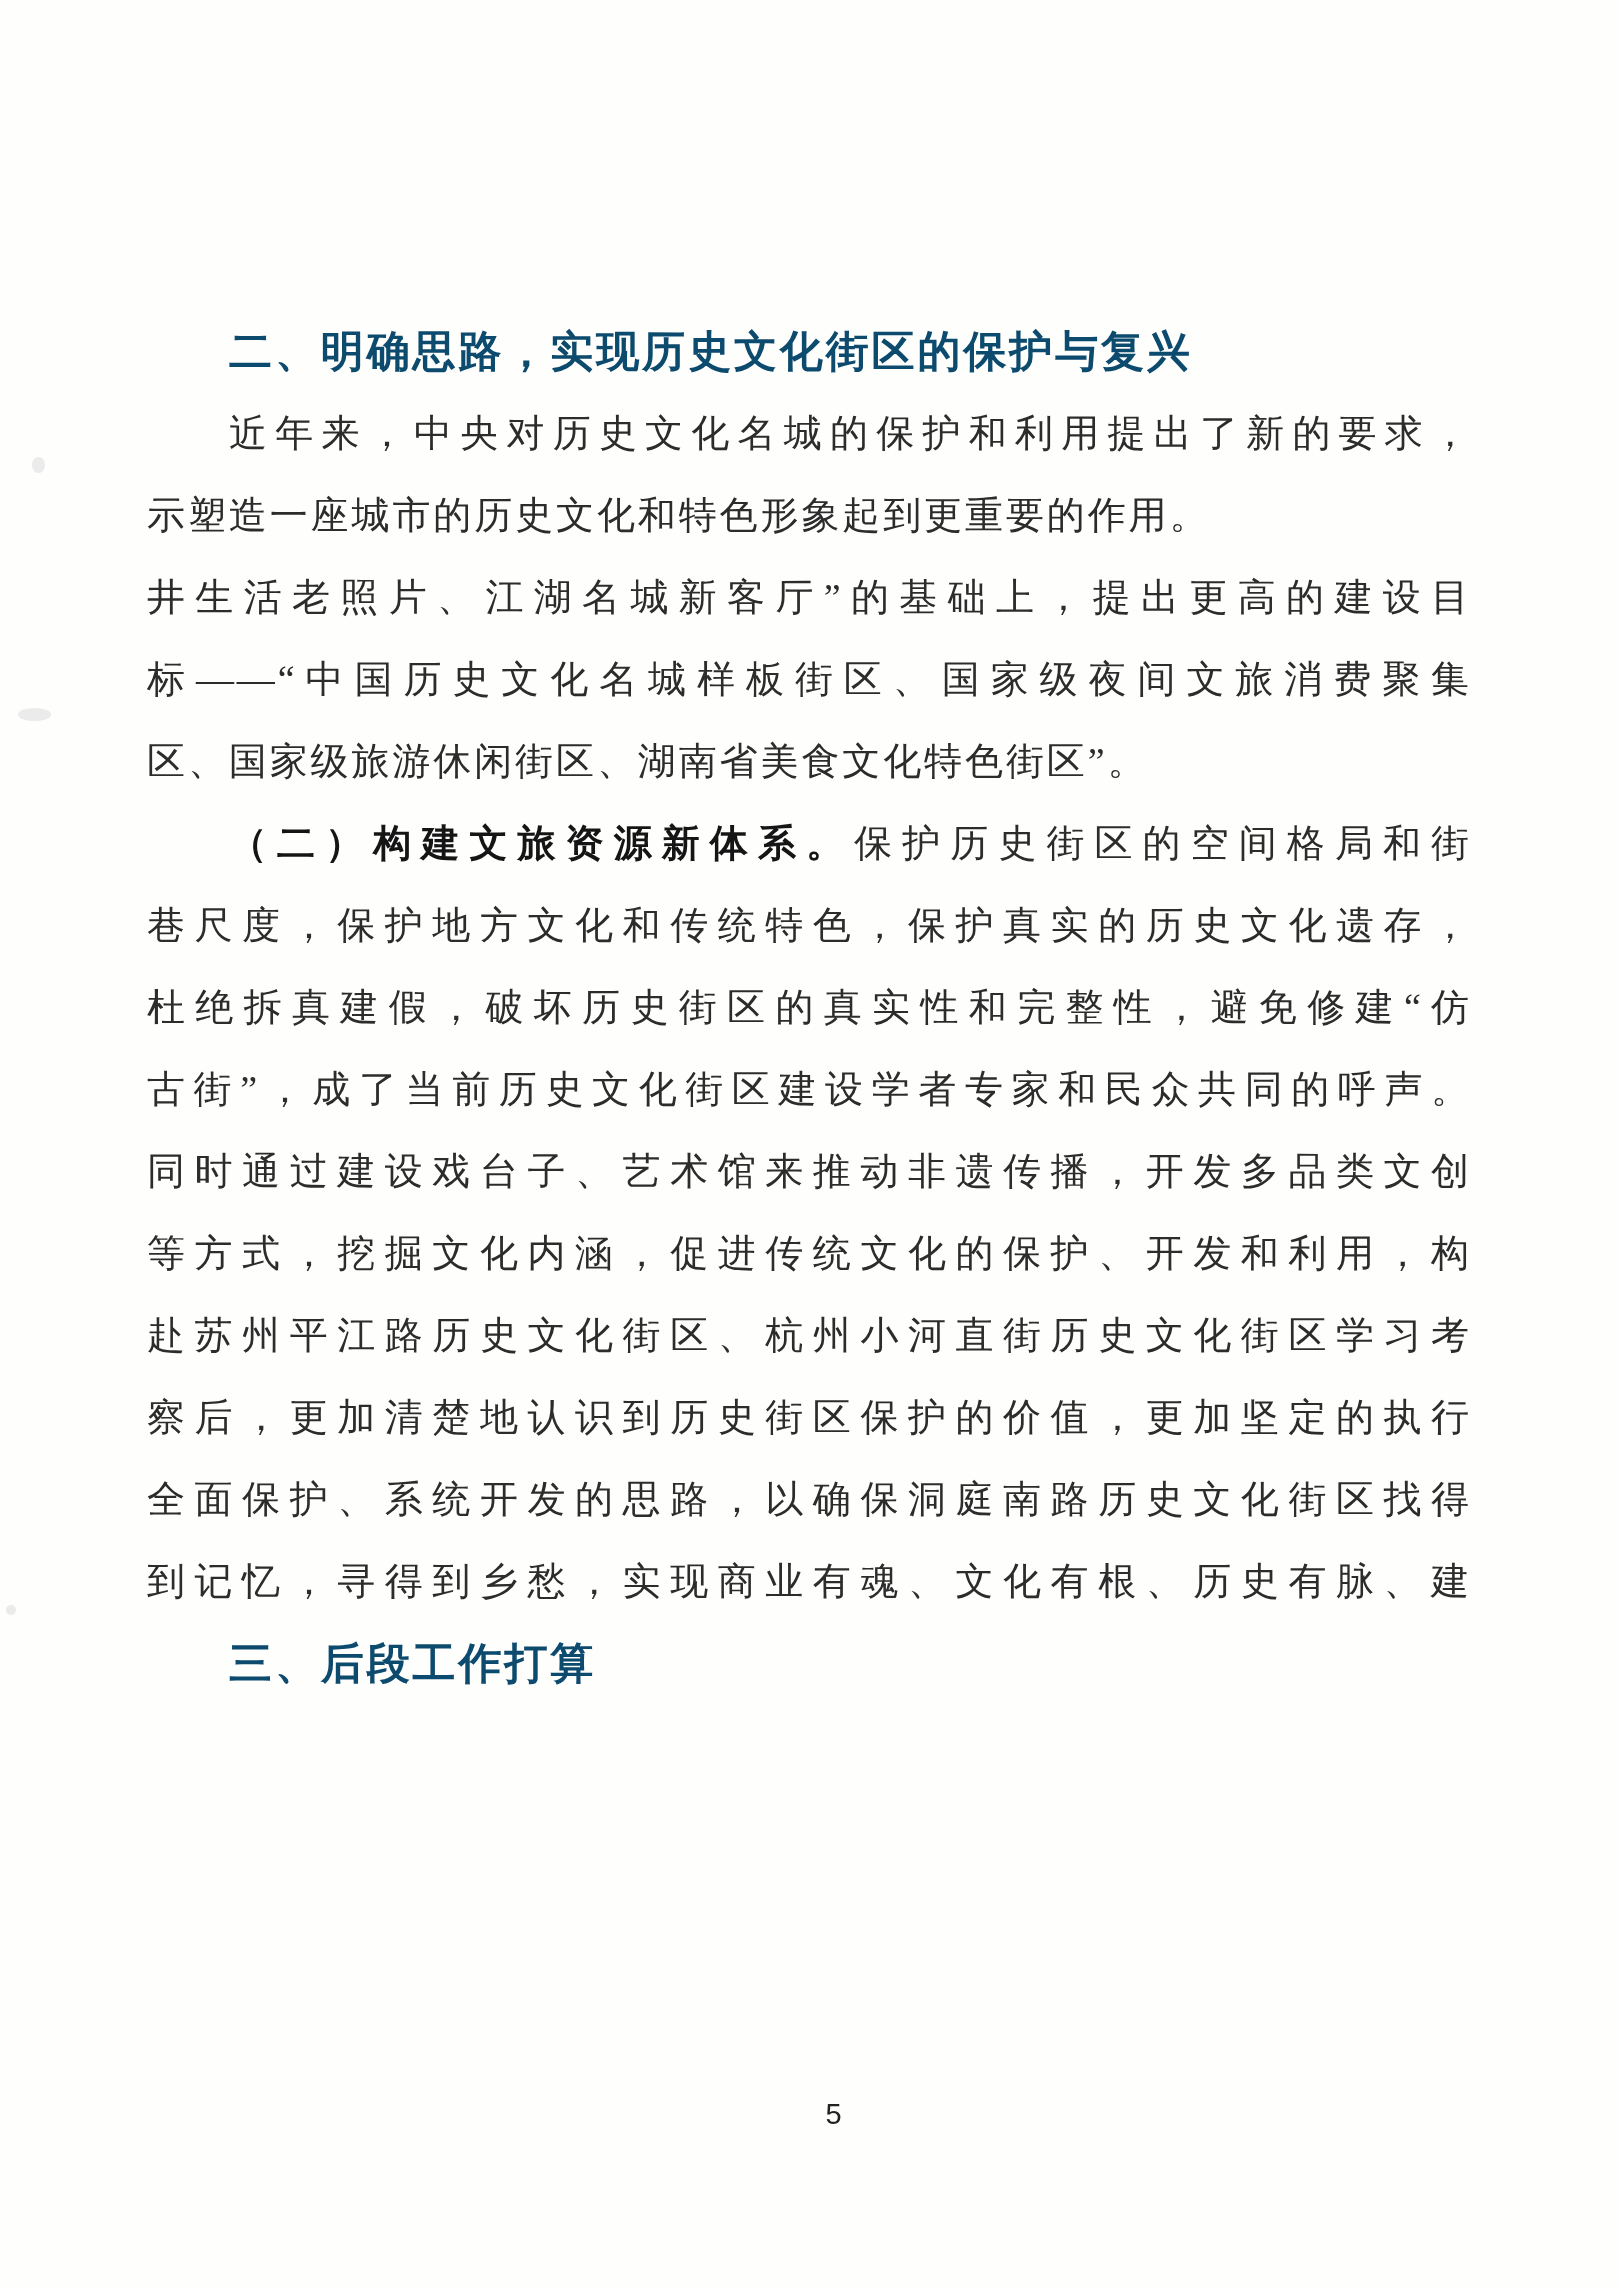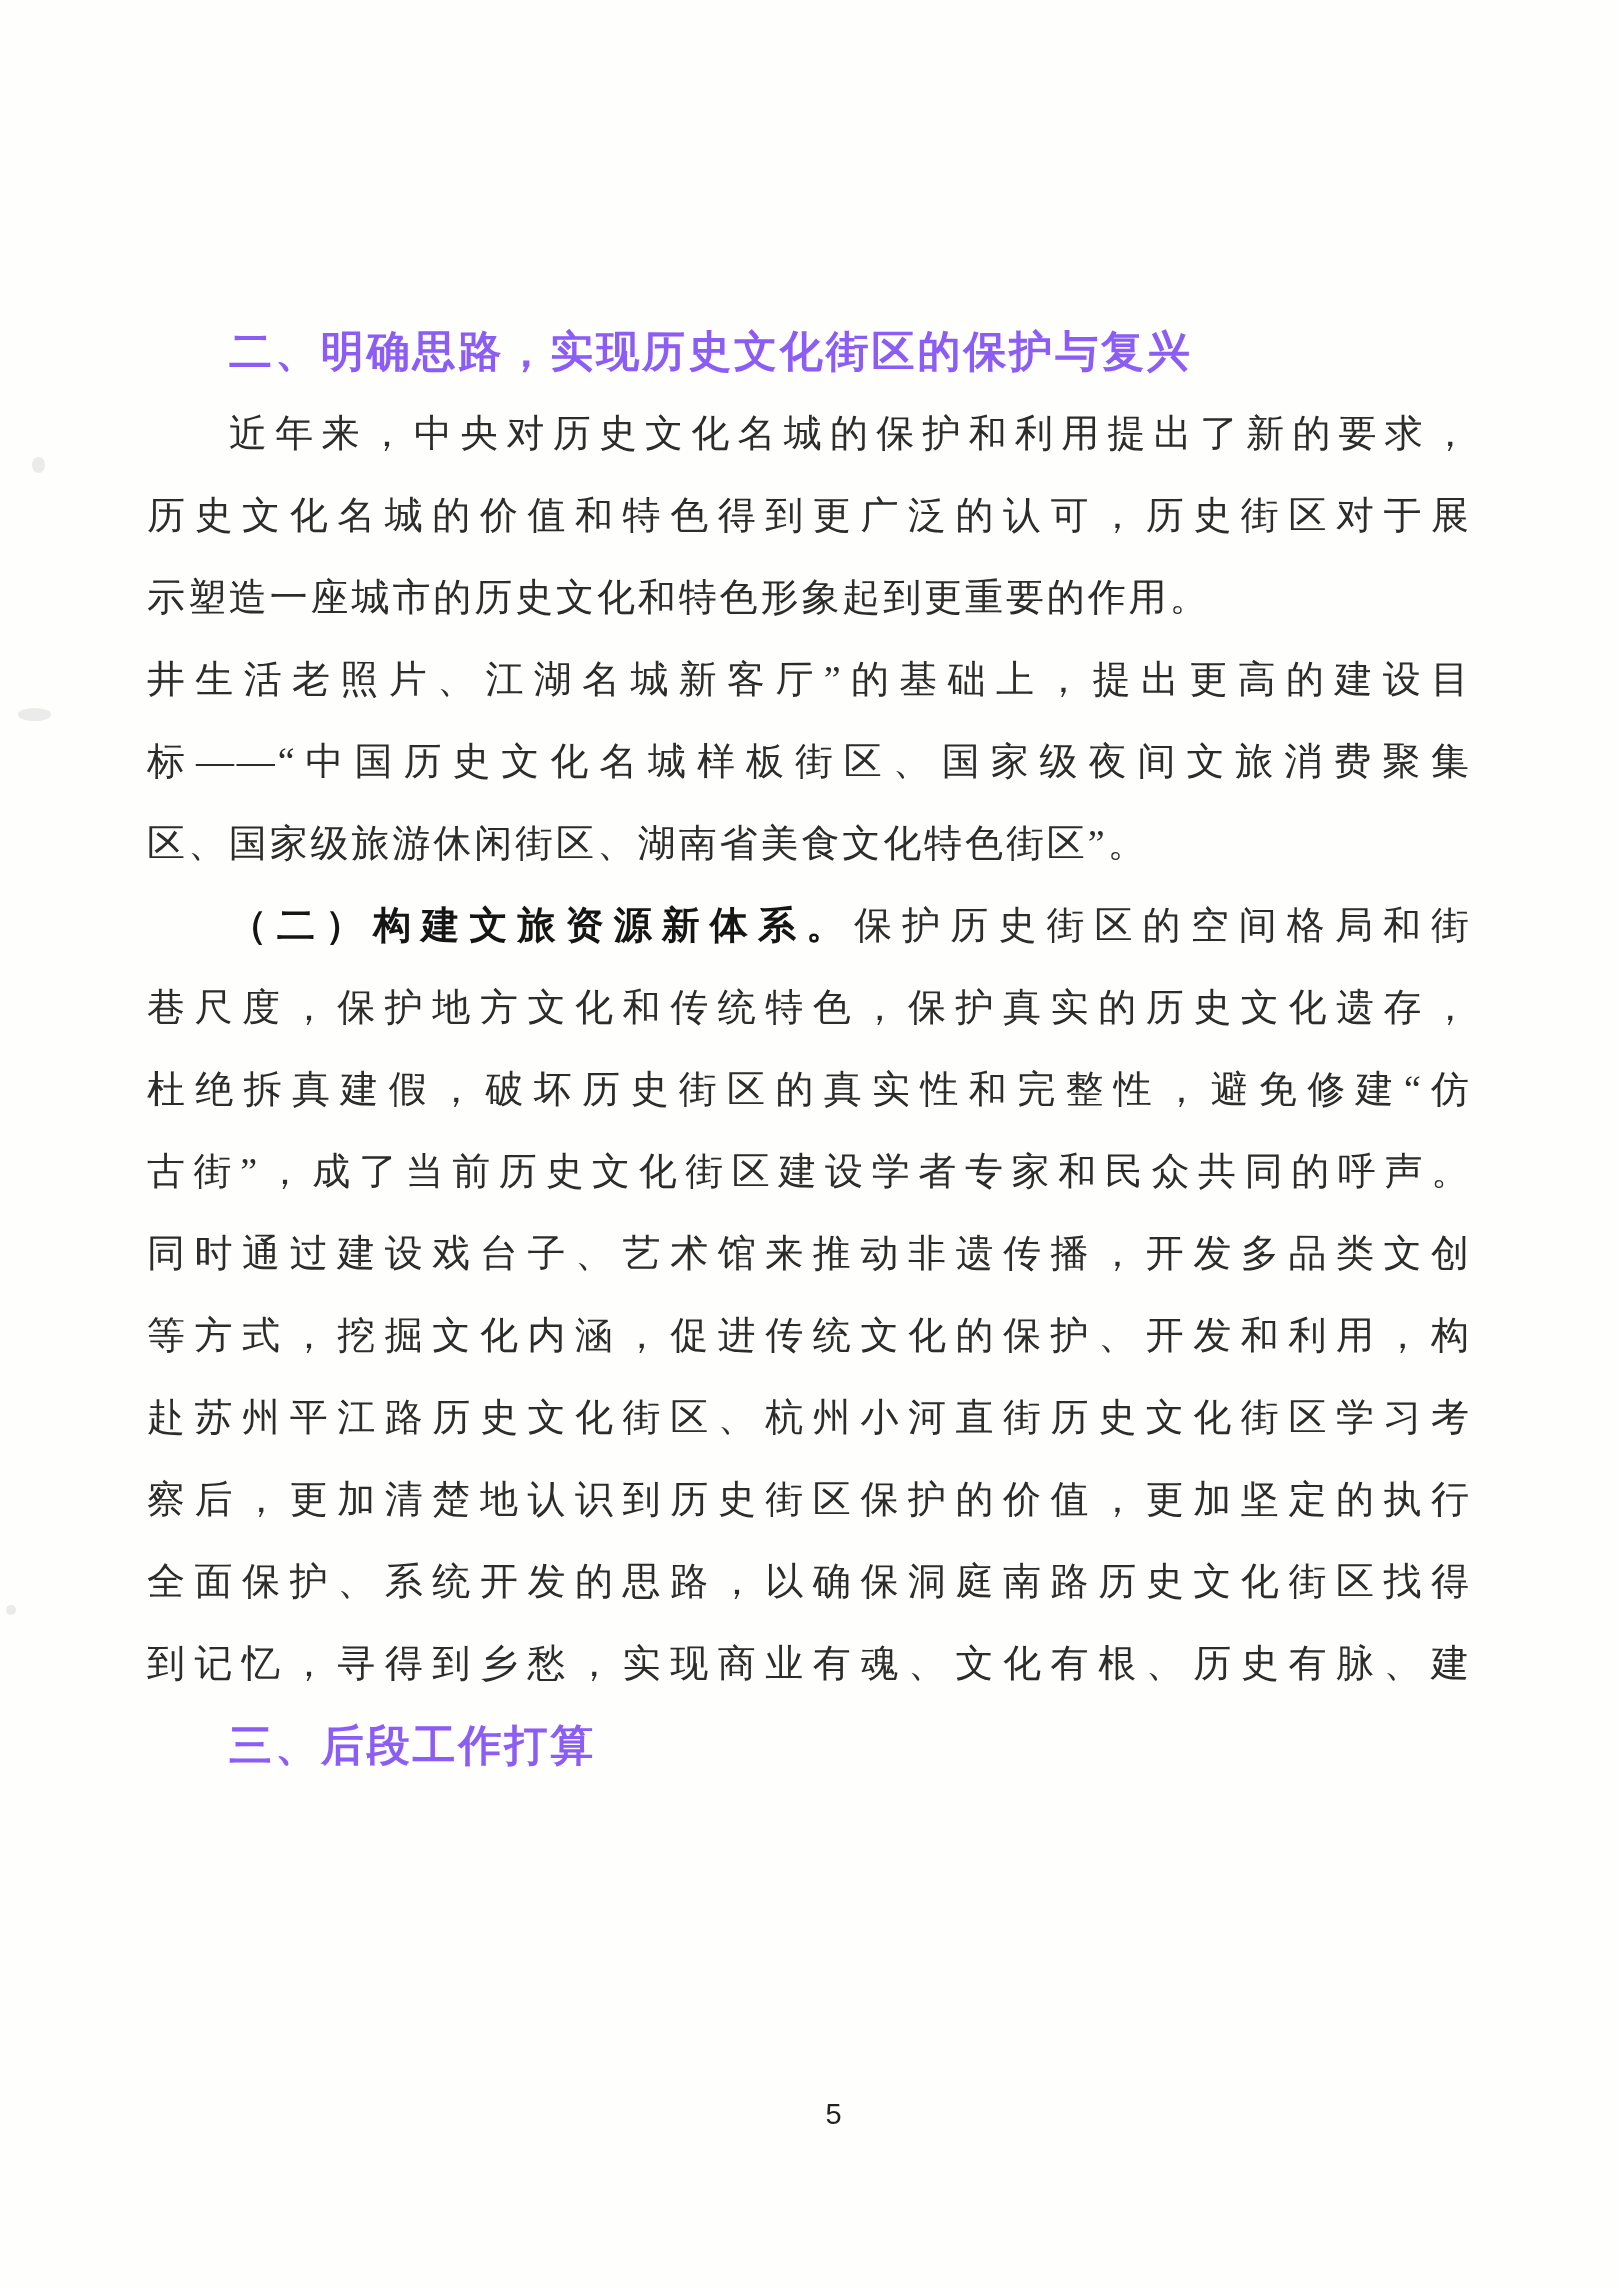--- a/index.html
+++ b/index.html
@@ -40,21 +40,21 @@
     color:#151515;
   }
   .heading{
     height:82px;
     line-height:82px;
     padding-left:82px;
     font-family:"Liberation Sans", sans-serif;
     font-weight:700;
     font-size:43px;
     letter-spacing:2.9px;
-    color:#8b5cf6;
+    color:#0c4a6e;
   }
   .page-number{
     position:absolute;
     left:0;right:0;
     top:2098px;
     text-align:center;
     transform:translateX(23.5px);
     font-size:29px;
     color:#222;
     font-family:"Liberation Sans", sans-serif;
@@ -73,21 +73,20 @@
 <body>
 
 <div class="page">
   <span class="artifact a1"></span>
   <span class="artifact a2"></span>
   <span class="artifact a3"></span>
 
   <div class="doc" id="doc">
       <div class="heading">二、明确思路，实现历史文化街区的保护与复兴</div>
       <div class="line indent fill">近年来，中央对历史文化名城的保护和利用提出了新的要求，</div>
-      <div class="line fill">历史文化名城的价值和特色得到更广泛的认可，历史街区对于展</div>
       <div class="line">示塑造一座城市的历史文化和特色形象起到更重要的作用。</div>
       <div class="line fill">井生活老照片、江湖名城新客厅”的基础上，提出更高的建设目</div>
       <div class="line fill">标——“中国历史文化名城样板街区、国家级夜间文旅消费聚集</div>
       <div class="line">区、国家级旅游休闲街区、湖南省美食文化特色街区”。</div>
       <div class="line indent fill"><span class="bold-lead">（二）构建文旅资源新体系。</span><span>保护历史街区的空间格局和街</span></div>
       <div class="line fill">巷尺度，保护地方文化和传统特色，保护真实的历史文化遗存，</div>
       <div class="line fill">杜绝拆真建假，破坏历史街区的真实性和完整性，避免修建“仿</div>
       <div class="line fill">古街”，成了当前历史文化街区建设学者专家和民众共同的呼声。</div>
       <div class="line fill">同时通过建设戏台子、艺术馆来推动非遗传播，开发多品类文创</div>
       <div class="line fill">等方式，挖掘文化内涵，促进传统文化的保护、开发和利用，构</div>

